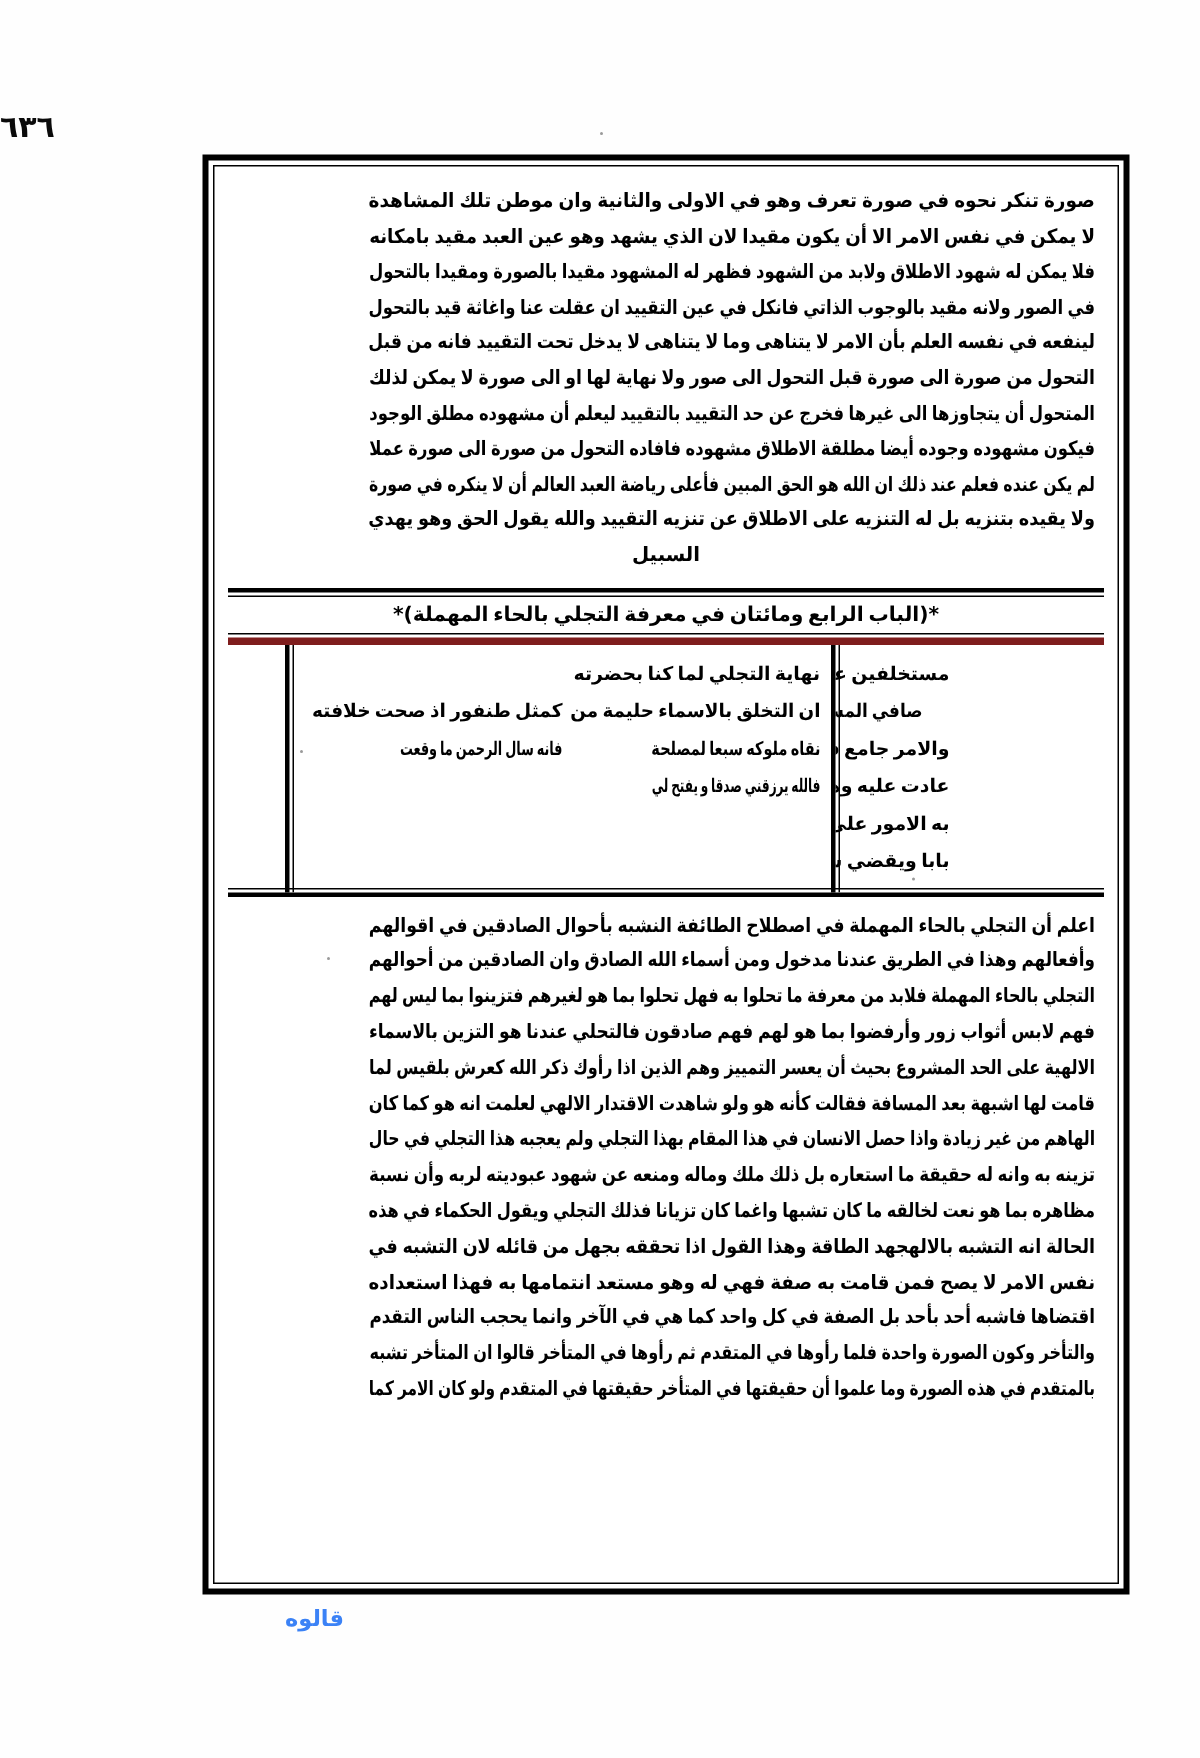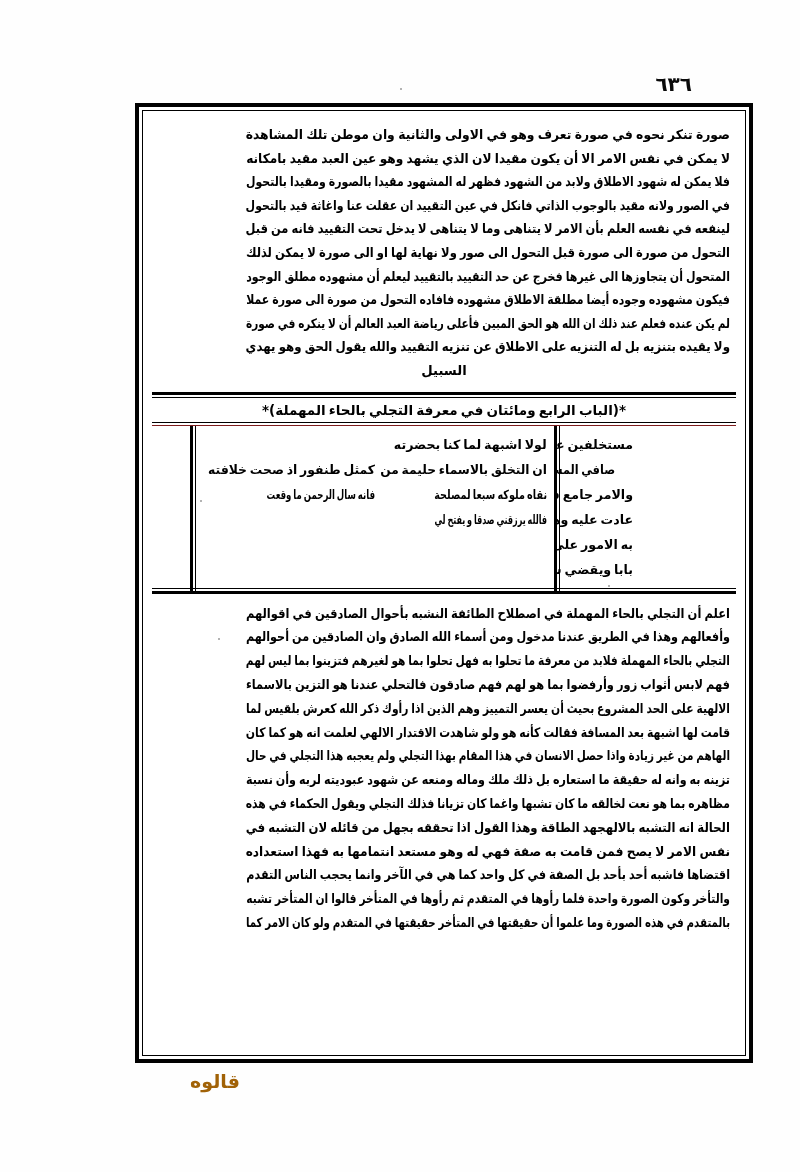--- a/index.html
+++ b/index.html
@@ -22,21 +22,21 @@
     inset: 0;
     background: #fefefe;
   }
 
   
   #folio-number {
     position: absolute;
     top: 72px;
     left: 0;
     width: 800px;
-    text-align: right;
+    text-align: left;
     padding-right: 108px;
     box-sizing: border-box;
     font-family: "DejaVu Sans", sans-serif;
     font-size: 20px;
     font-weight: bold;
     letter-spacing: 1px;
     color: #0a0a0a;
     direction: rtl;
   }
 
@@ -85,21 +85,21 @@
   }
   #body-top .line { display: block; white-space: nowrap; }
   #body-top .line.last {
     text-align-last: center;
   }
 
   
   #chapter-band {
     margin: 3px 7px 0 7px;
     border-top: 3px solid #000;
-    border-bottom: 1px solid #7f1d1d;
+    border-bottom: 5px solid #7f1d1d;
     padding: 0;
     position: relative;
   }
   #chapter-band::before{
     content:"";
     position:absolute;
     left:0; right:0; top:2px;
     border-top:1px solid #000;
   }
   #chapter-band::after{
@@ -185,23 +185,23 @@
   }
   #body-bottom .line { display: block; white-space: nowrap; }
 
   
   #catchword {
     position: absolute;
     top: 1070px;
     left: 190px;
     direction: rtl;
     font-family: "DejaVu Sans", sans-serif;
-    font-size: 19px;
+    font-size: 15px;
     font-weight: 700;
-    color: #a16207;
+    color: #3b82f6;
   }
 
   
   .speck { position:absolute; background:#9a9a9a; border-radius:50%; }
 </style>
 </head>
 <body>
 
 <div id="page-sheet">
 
@@ -235,21 +235,21 @@
         <div class="verse-col hemistich col-left">
           <span class="verse-line">مستخلفين على نور ربانيـانه</span>
           <span class="verse-line" style="display: inline-block; transform-origin: left center; transform: scaleX(0.895288); width: 171px;">صافي المسمى فصافاه باسمائه</span>
           <span class="verse-line">والامر جامع في عين اثباته</span>
           <span class="verse-line">عادت عليه وهذا من أسبابه</span>
           <span class="verse-line">به الامور على ترتيب نعمائه</span>
           <span class="verse-line">بابا ويقضي شكرا الآلائه</span>
         </div>
 
         <div class="verse-col hemistich col-right">
-          <span class="verse-line">لولا اشبهة لما كنا بحضرته</span>
+          <span class="verse-line">نهاية التجلي لما كنا بحضرته</span>
           <span class="verse-line" style="display: inline-block; transform-origin: right center; transform: scaleX(0.97093); width: 167px;">ان التخلق بالاسماء حليمة من</span>
           <span class="verse-line" style="display: inline-block; transform-origin: right center; transform: scaleX(0.982353); width: 167px;">كمثل طنفور اذ صحت خلافته</span>
           <span class="verse-line" style="display: inline-block; transform-origin: right center; transform: scaleX(0.766055); width: 167px;">نقاه ملوكه سبعا لمصلحة</span>
           <span class="verse-line" style="display: inline-block; transform-origin: right center; transform: scaleX(0.678862); width: 167px;">فانه سال الرحمن ما وقعت</span>
           <span class="verse-line" style="display: inline-block; transform-origin: right center; transform: scaleX(0.637405); width: 167px;">فالله يرزقني صدقا و يفتح لي</span>
         </div>
 
         <div class="verse-col pad"></div>
       </div>
 

